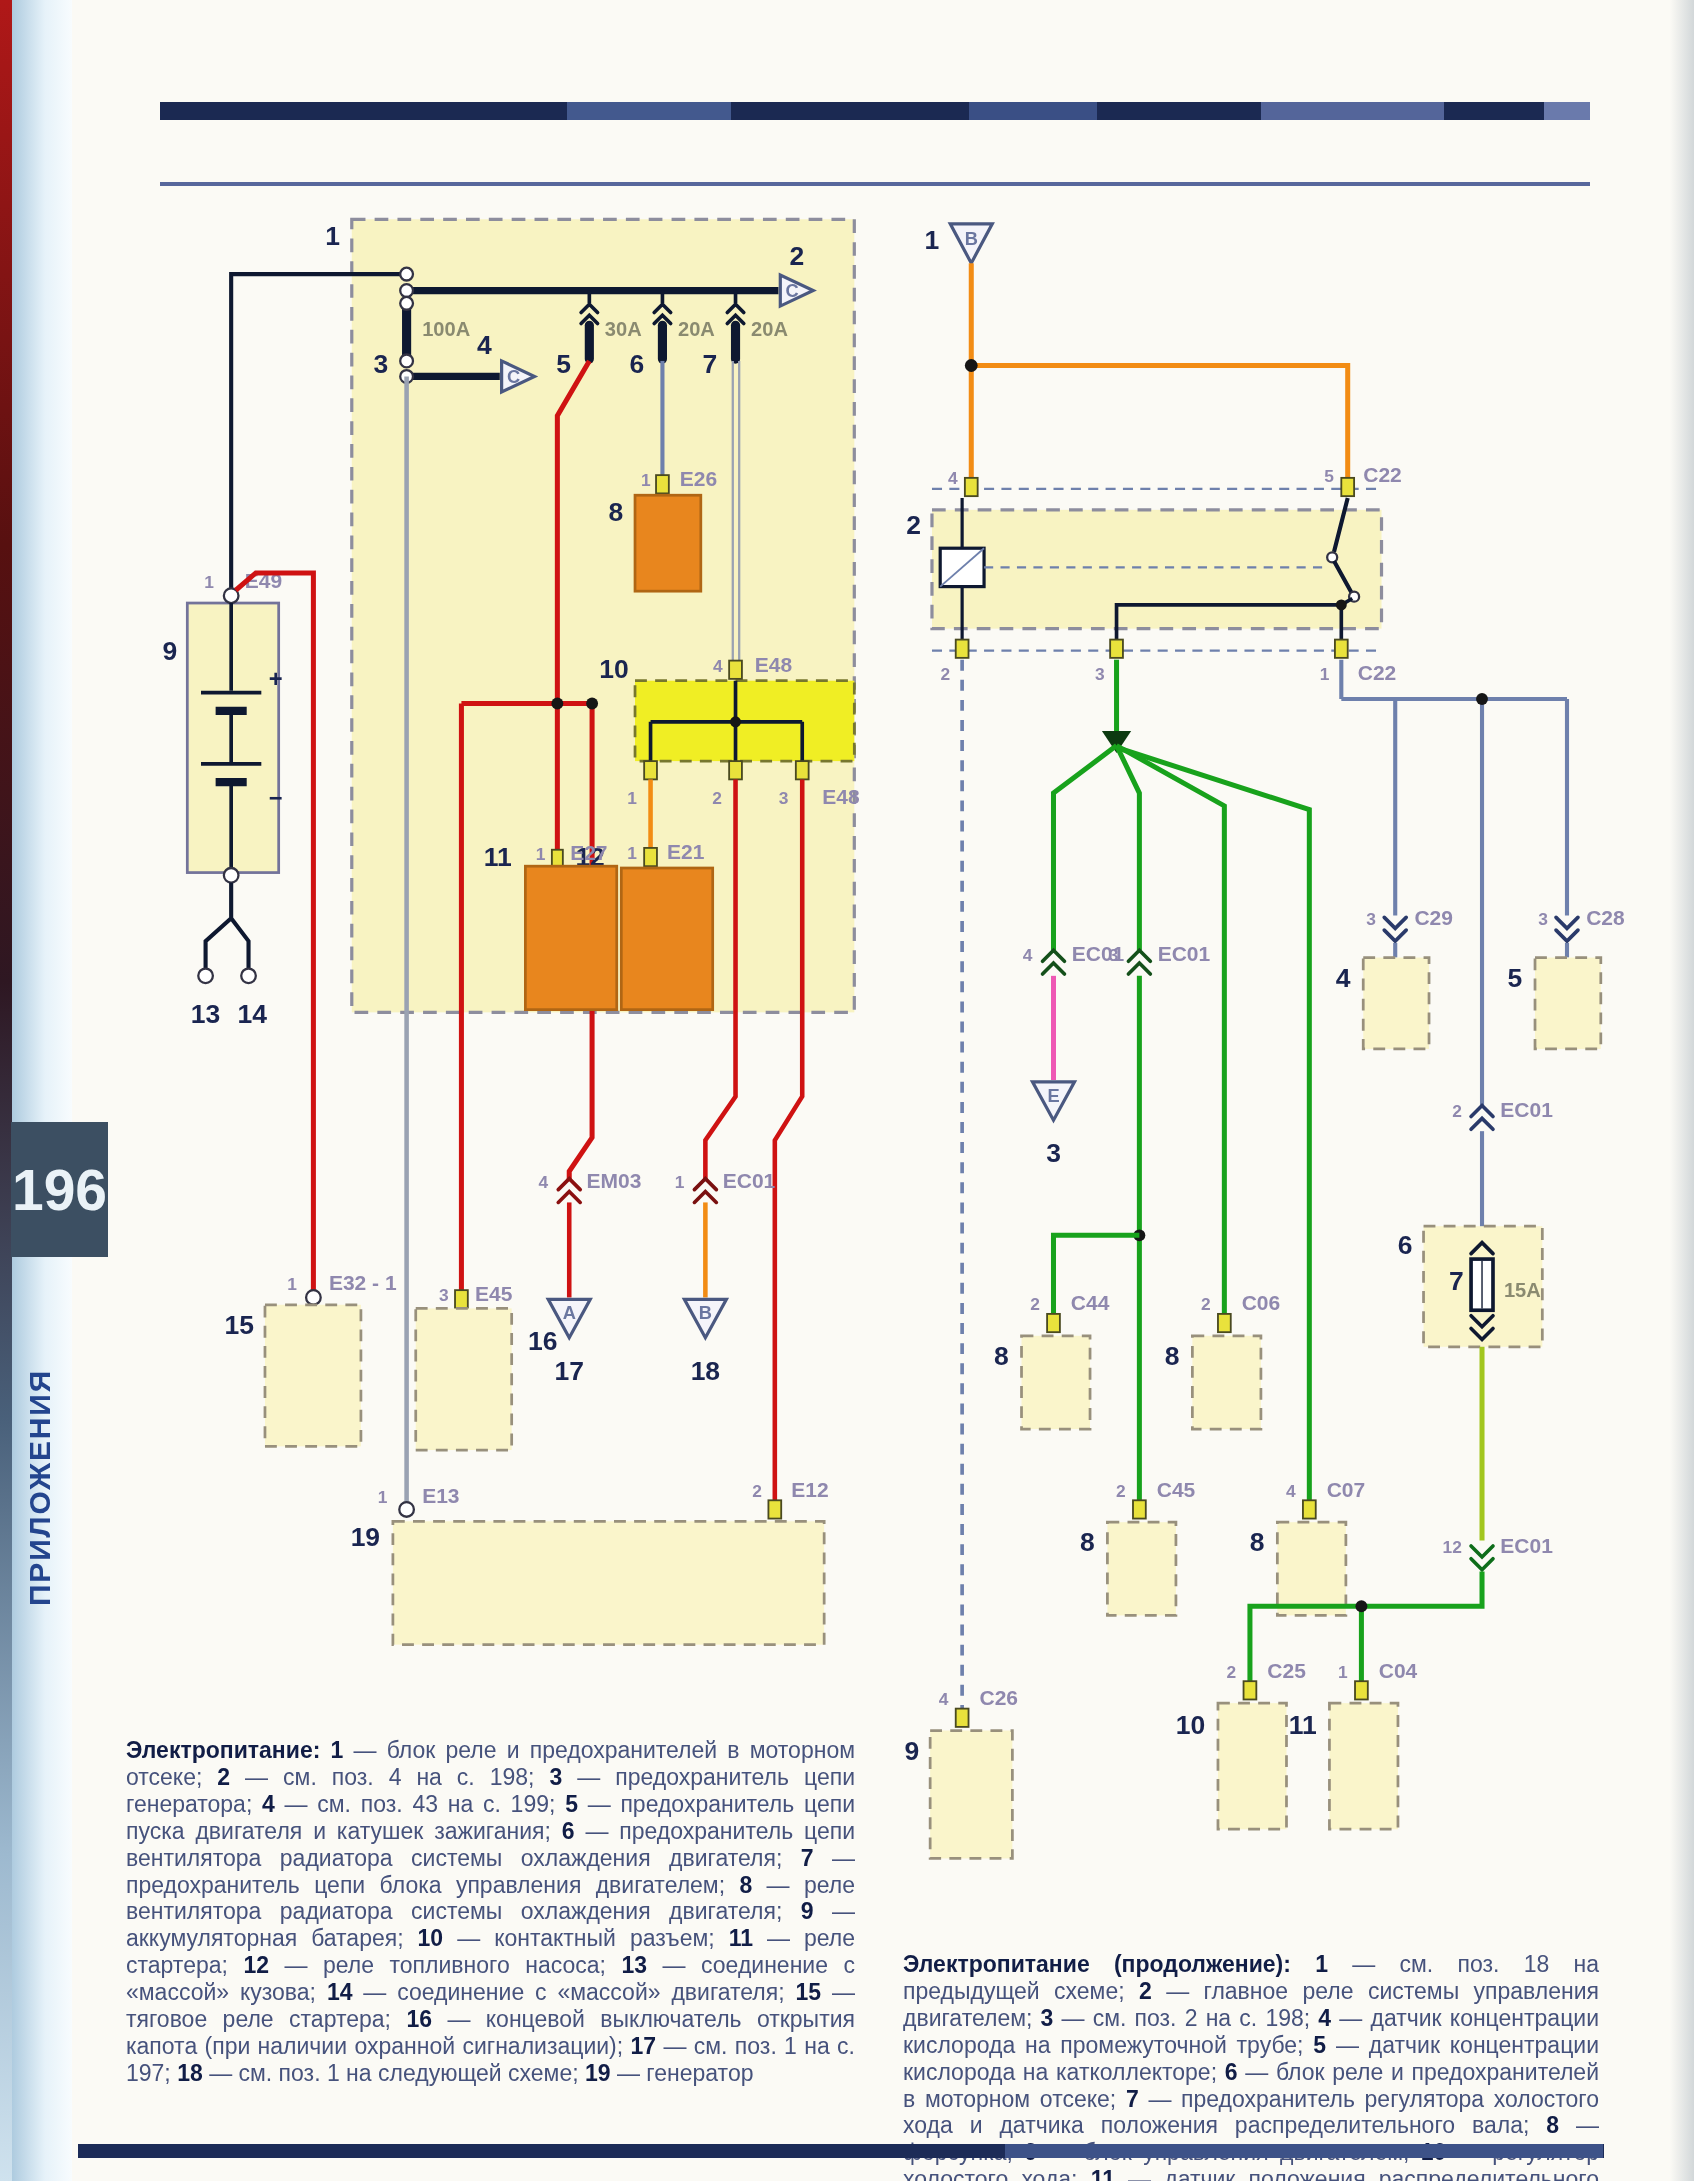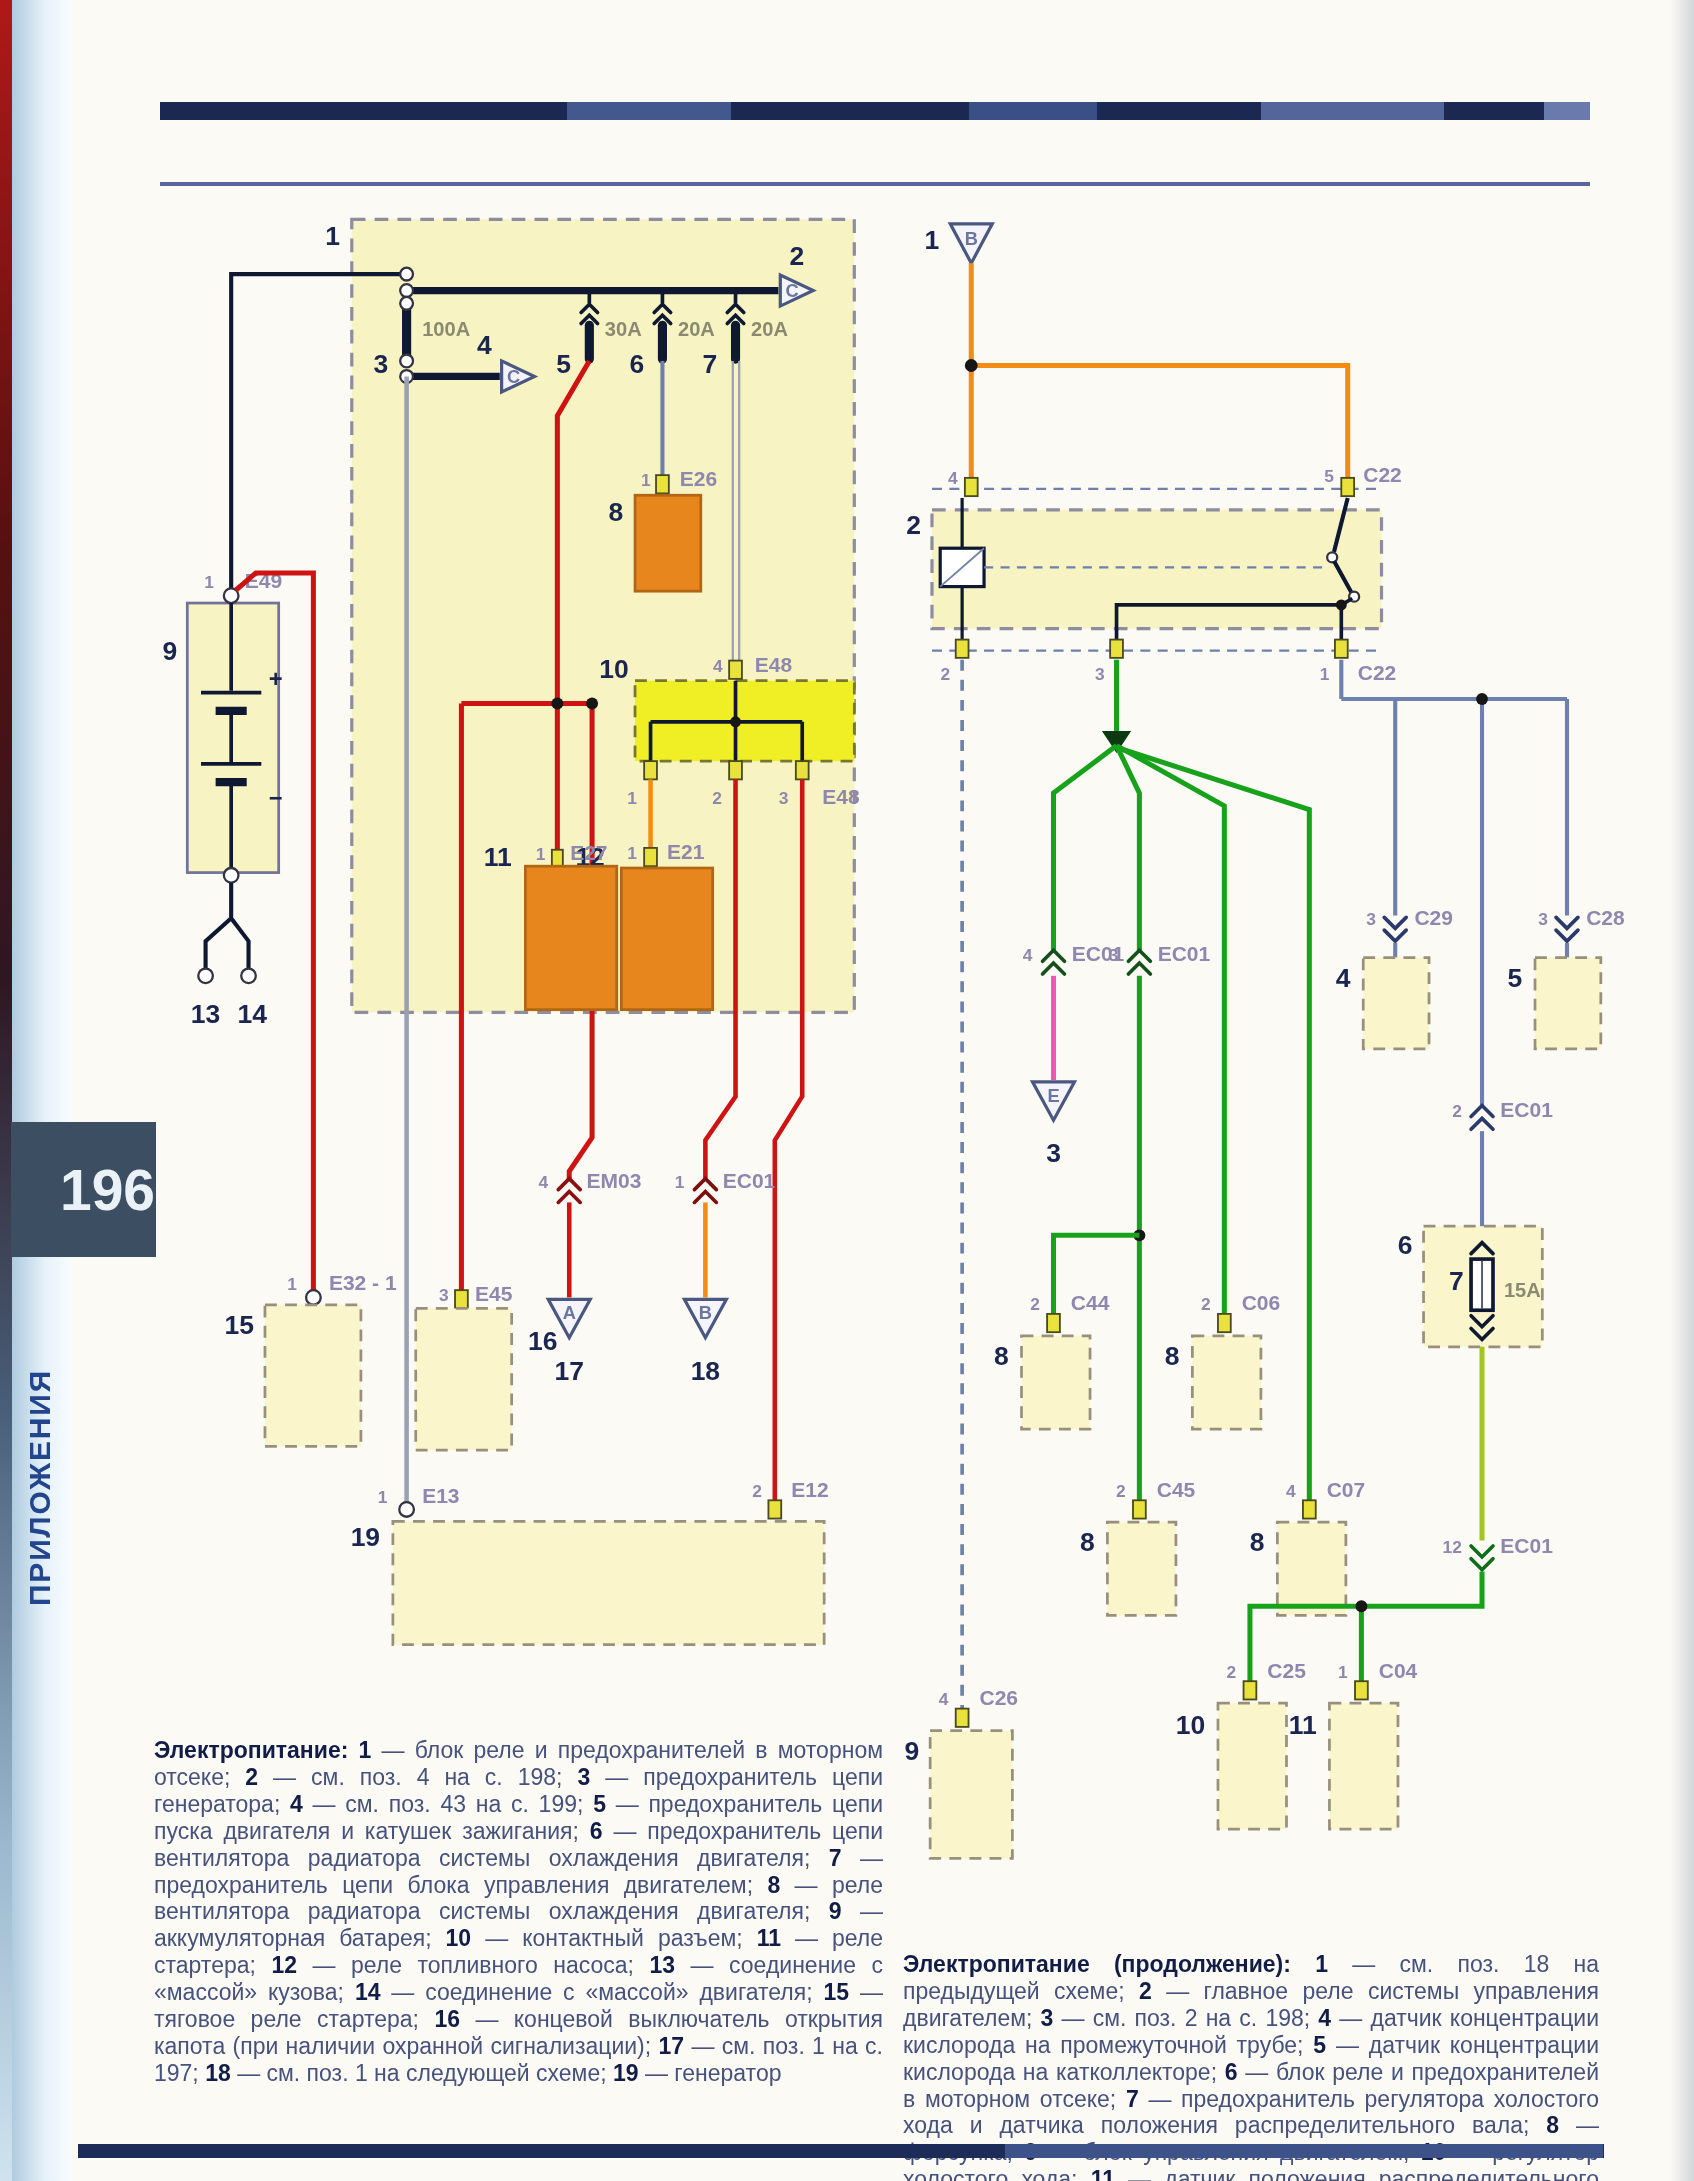--- a/index.html
+++ b/index.html
@@ -15,29 +15,29 @@
   
   #header-bar{position:absolute;left:160px;top:102px;width:1430px;height:18.3px;background:#1b2952;}
   .bar-patch{position:absolute;top:0;height:100%;}
   #page-title{position:absolute;left:161px;top:122px;font-size:38px;font-weight:700;
     color:#15204b;letter-spacing:-0.5px;}
   #title-rule{position:absolute;left:160px;top:182px;width:1430px;height:3.7px;background:#57679c;}
   #footer-bar{position:absolute;left:78px;top:2144px;width:1526px;height:13.7px;background:#1c2b57;}
   #footer-bar .lighter{position:absolute;left:927px;top:0;width:598px;height:100%;background:#3d5288;}
   
   #page-badge{position:absolute;left:11px;top:1122px;width:97px;height:135px;background:#3c4f62;
-    color:#eaf2f7;font-size:57px;font-weight:700;display:flex;align-items:center;justify-content:center;padding-left:48px;}
+    color:#eaf2f7;font-size:57px;font-weight:700;display:flex;align-items:center;justify-content:center;}
   #sidebar-label{position:absolute;left:18.3px;top:1277px;height:329px;width:44px;
     writing-mode:vertical-rl;transform:rotate(180deg);font-size:30px;font-weight:700;
     color:#23458e;letter-spacing:1.8px;display:flex;align-items:center;}
   
   .caption{position:absolute;text-align:justify;font-size:23px;line-height:1.17;
     color:#46527c;font-weight:500;}
   .caption b{color:#111d46;font-weight:700;}
-  #caption-left{left:126px;top:1714px;width:729px;margin-left:28px;}
+  #caption-left{left:126px;top:1714px;width:729px;}
   #caption-right{left:903px;top:1928px;width:696px;}
   
   svg{position:absolute;left:0;top:0;}
   .cbox{fill:#faf5cb;stroke:#98907c;stroke-width:3;stroke-dasharray:13 9;}
   .bigbox{fill:#f8f3c2;stroke:#8d8d9d;stroke-width:3.5;stroke-dasharray:15 10;}
   .ybox{fill:#f0ee24;stroke:#77772e;stroke-width:3;stroke-dasharray:13 9;}
   .obox{fill:#e8861e;stroke:#b06614;stroke-width:3;}
   .num{font:700 29px "Liberation Sans",sans-serif;fill:#1a2550;}
   .pinn{font:700 19px "Liberation Sans",sans-serif;fill:#8f88ae;}
   .code{font:700 23px "Liberation Sans",sans-serif;fill:#8f88ae;}

